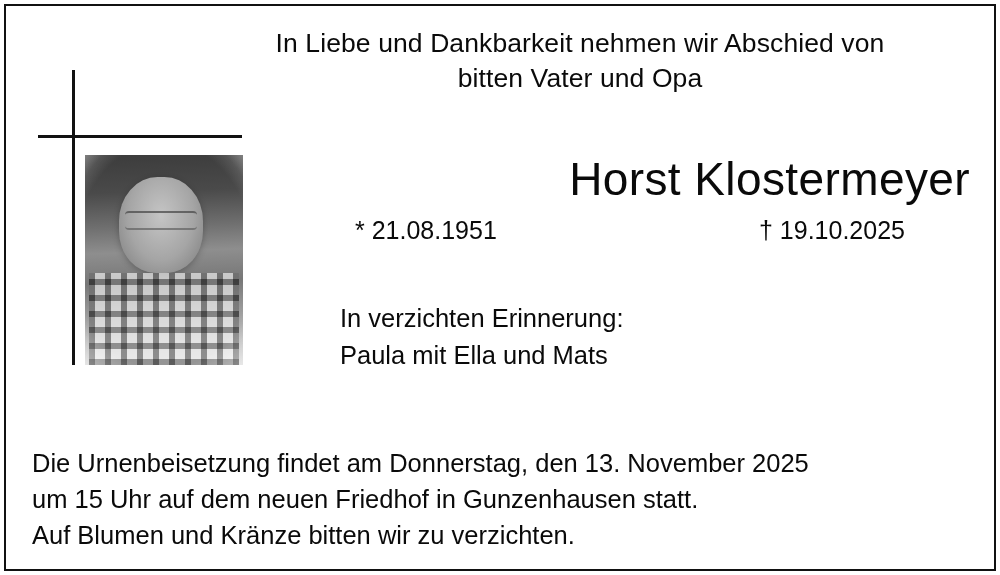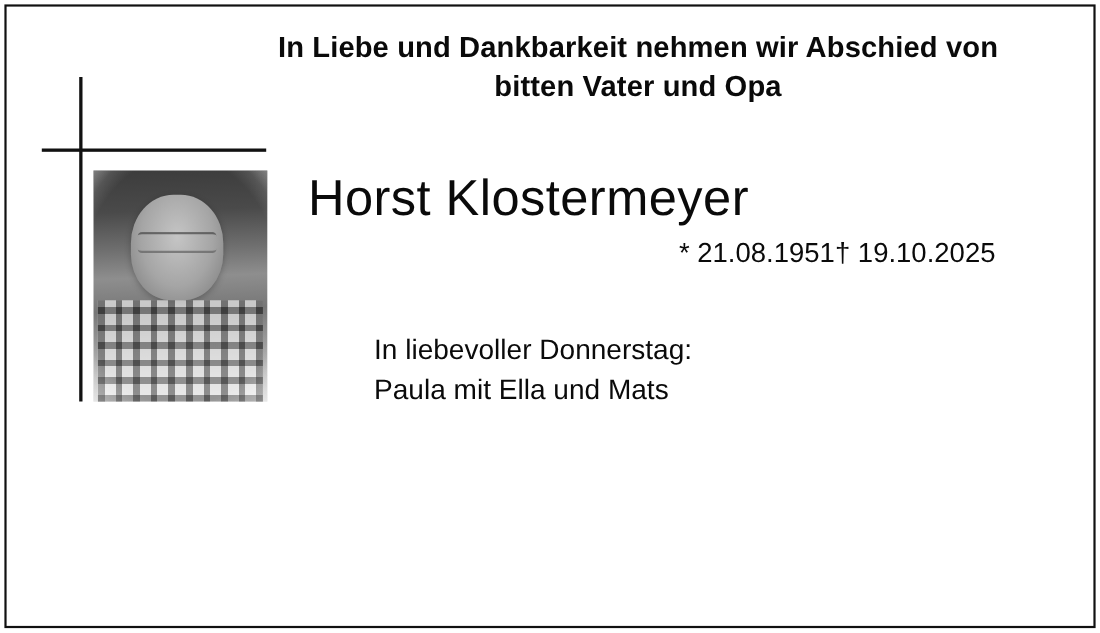--- a/index.html
+++ b/index.html
@@ -33,21 +33,20 @@
   
   .intro {
     position: absolute;
     left: 180px;
     top: 26px;
     width: 800px;
     text-align: center;
     font-size: 26.5px;
     line-height: 1.32;
     letter-spacing: 0.1px;
-    font-weight: bold;
   }
   .intro-line { display: block; }
 
   
   .cross {
     position: absolute;
     left: 38px;
     top: 70px;
     width: 210px;
     height: 295px;
@@ -120,32 +119,32 @@
     inset: 0;
     background: radial-gradient(ellipse 118% 112% at 50% 48%, rgba(255,255,255,0) 48%, rgba(255,255,255,0.45) 72%, #ffffff 97%);
   }
 
   
   .name {
     position: absolute;
     left: 280px;
     top: 152px;
     width: 690px;
-    text-align: left;
+    text-align: right;
     font-size: 46px;
     letter-spacing: 0.4px;
     white-space: nowrap;
   }
   .dates {
     position: absolute;
     left: 300px;
     top: 216px;
     width: 660px;
     display: flex;
-    justify-content: flex-end;
+    justify-content: space-between;
     font-size: 25px;
     padding: 0 55px;
     box-sizing: border-box;
   }
 
   
   .memorial {
     position: absolute;
     left: 340px;
     top: 300px;
@@ -190,18 +189,23 @@
   </div>
 
   <div class="name">Horst Klostermeyer</div>
 
   <div class="dates">
     <span>* 21.08.1951</span>
     <span>† 19.10.2025</span>
   </div>
 
   <div class="memorial">
-    <span class="memorial-line">In liebevoller Donnerstag:</span>
+    <span class="memorial-line">In verzichten Erinnerung:</span>
     <span class="memorial-line">Paula mit Ella und Mats</span>
   </div>
 
+  <div class="footer">
+    <span class="footer-line">Die Urnenbeisetzung findet am Donnerstag, den 13. November 2025</span>
+    <span class="footer-line">um 15 Uhr auf dem neuen Friedhof in Gunzenhausen statt.</span>
+    <span class="footer-line">Auf Blumen und Kränze bitten wir zu verzichten.</span>
+  </div>
 
 </div>
 
 </body></html>

